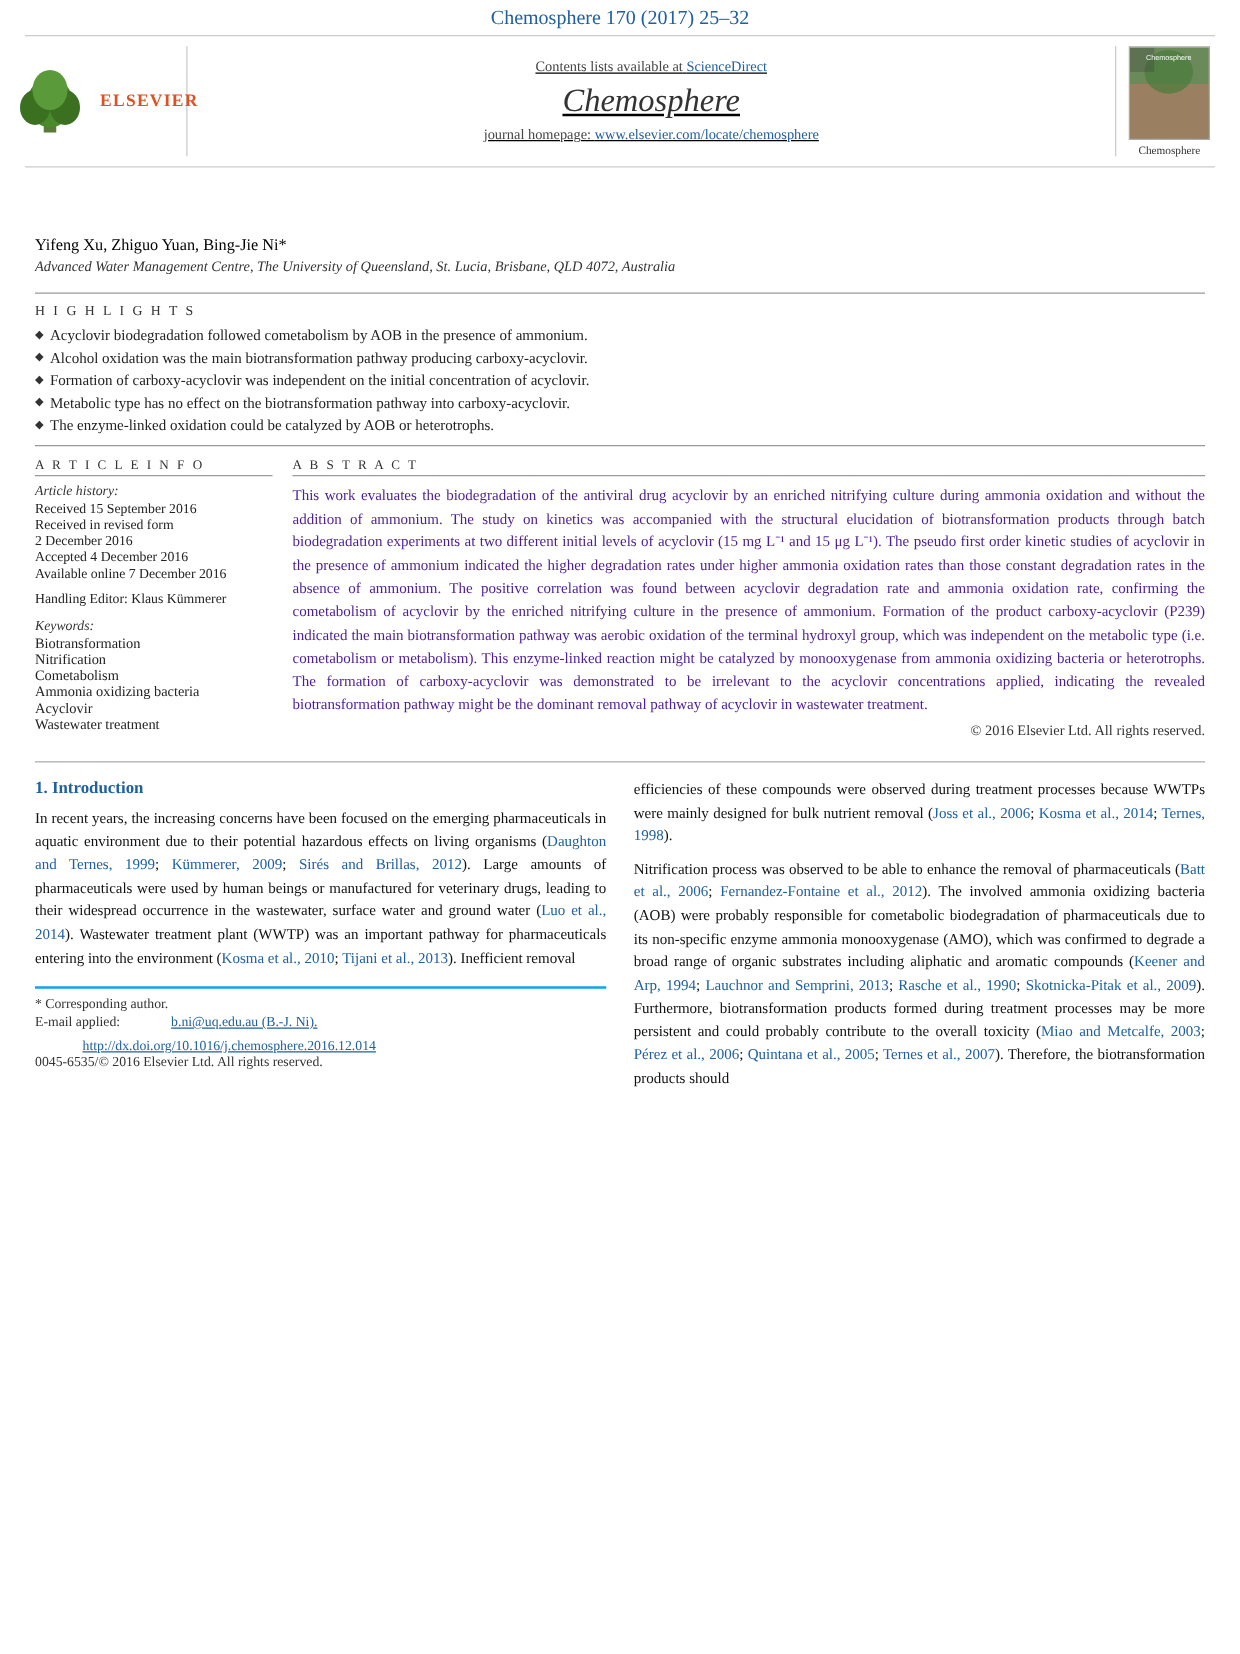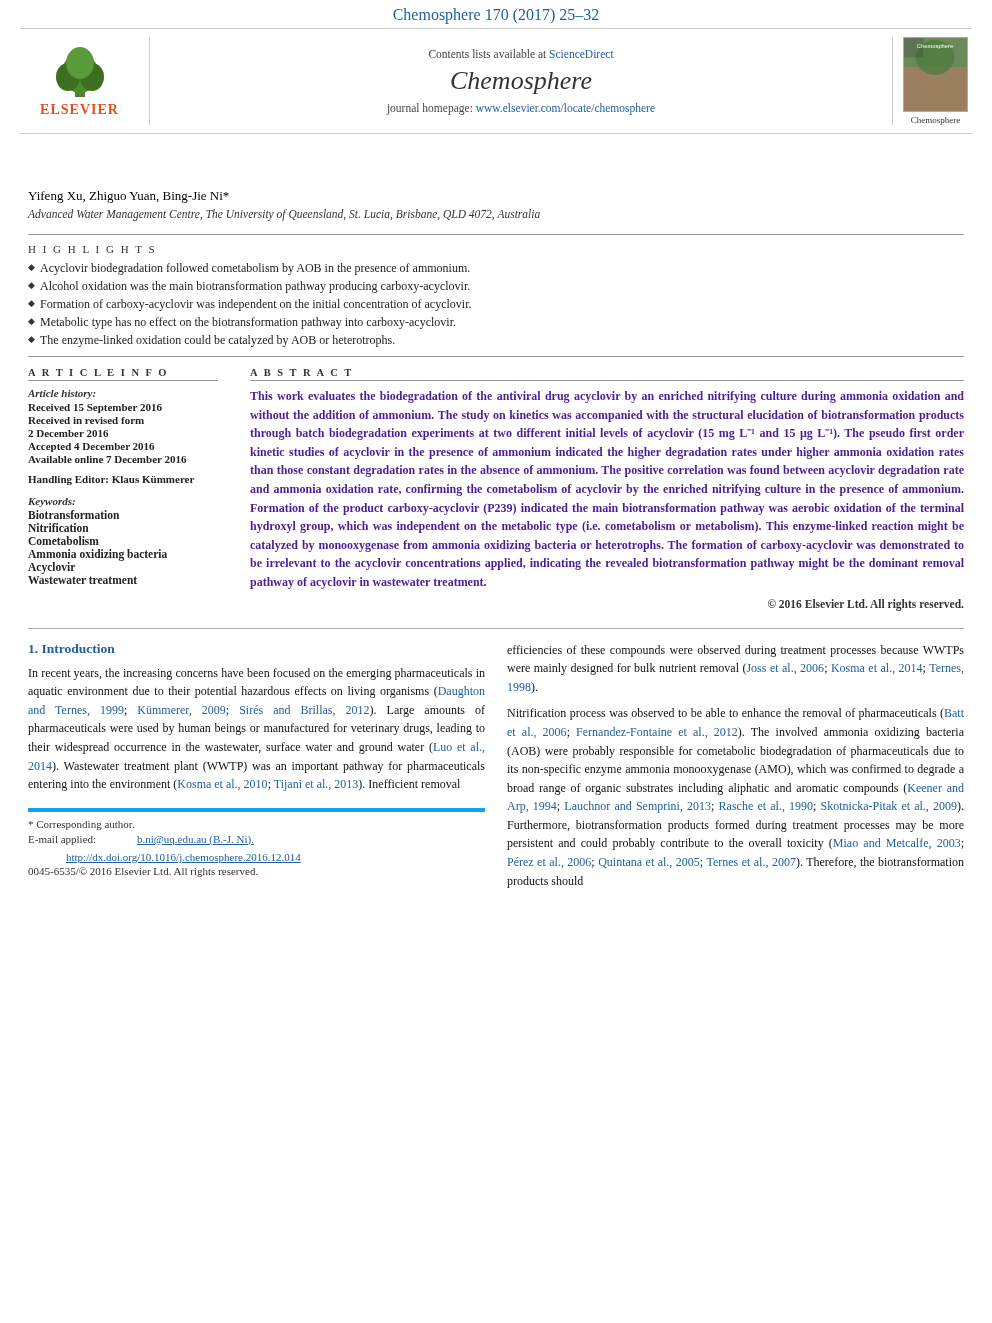--- a/index.html
+++ b/index.html
@@ -29,21 +29,21 @@
       width: 130px;
       display: flex;
       flex-direction: column;
       align-items: center;
       justify-content: center;
       border-right: 1px solid #ccc;
       padding-right: 10px;
     }
     .elsevier-logo {
       display: flex;
-      flex-direction: column;
+      flex-direction: row;
       align-items: center;
       justify-content: space-between;
     }
     .elsevier-tree {
       width: 80px;
       height: 55px;
     }
     .elsevier-text {
       font-size: 14px;
       font-weight: bold;
@@ -51,20 +51,21 @@
       letter-spacing: 1px;
       margin-top: 2px;
     }
     .header-center {
       flex: 1;
       display: flex;
       flex-direction: column;
       align-items: center;
       justify-content: center;
       padding: 4px 16px;
+      text-decoration: underline;
     }
     .contents-line {
       font-size: 11.5px;
       color: #444;
       margin-bottom: 4px;
     }
     .sciencedirect-link {
       color: #2060a0;
       text-decoration: none;
     }
@@ -163,23 +164,22 @@
     .highlights-list li::before {
       content: '◆';
       position: absolute;
       left: 0;
       font-size: 9px;
       color: #333;
       top: 1px;
     }
     .two-col {
       display: flex;
-      gap: 32px;
+      gap: 16px;
       margin-top: 10px;
-      font-weight: bold;
     }
     .left-col {
       width: 190px;
       flex-shrink: 0;
     }
     .right-col {
       flex: 1;
     }
     .section-label {
       font-size: 10.5px;
@@ -250,21 +250,21 @@
       margin-bottom: 7px;
     }
     .body-paragraph {
       font-size: 12px;
       color: #111;
       line-height: 1.55;
       text-align: justify;
       margin-bottom: 8px;
     }
     .footnote-section {
-      border-top: 4px solid #0ea5e9;
+      border-top: 2px solid #0ea5e9;
       margin-top: 14px;
       padding-top: 6px;
     }
     .footnote-text {
       font-size: 11px;
       color: #333;
       margin-bottom: 3px;
     }
     .doi-link {
       color: #2060a0;

